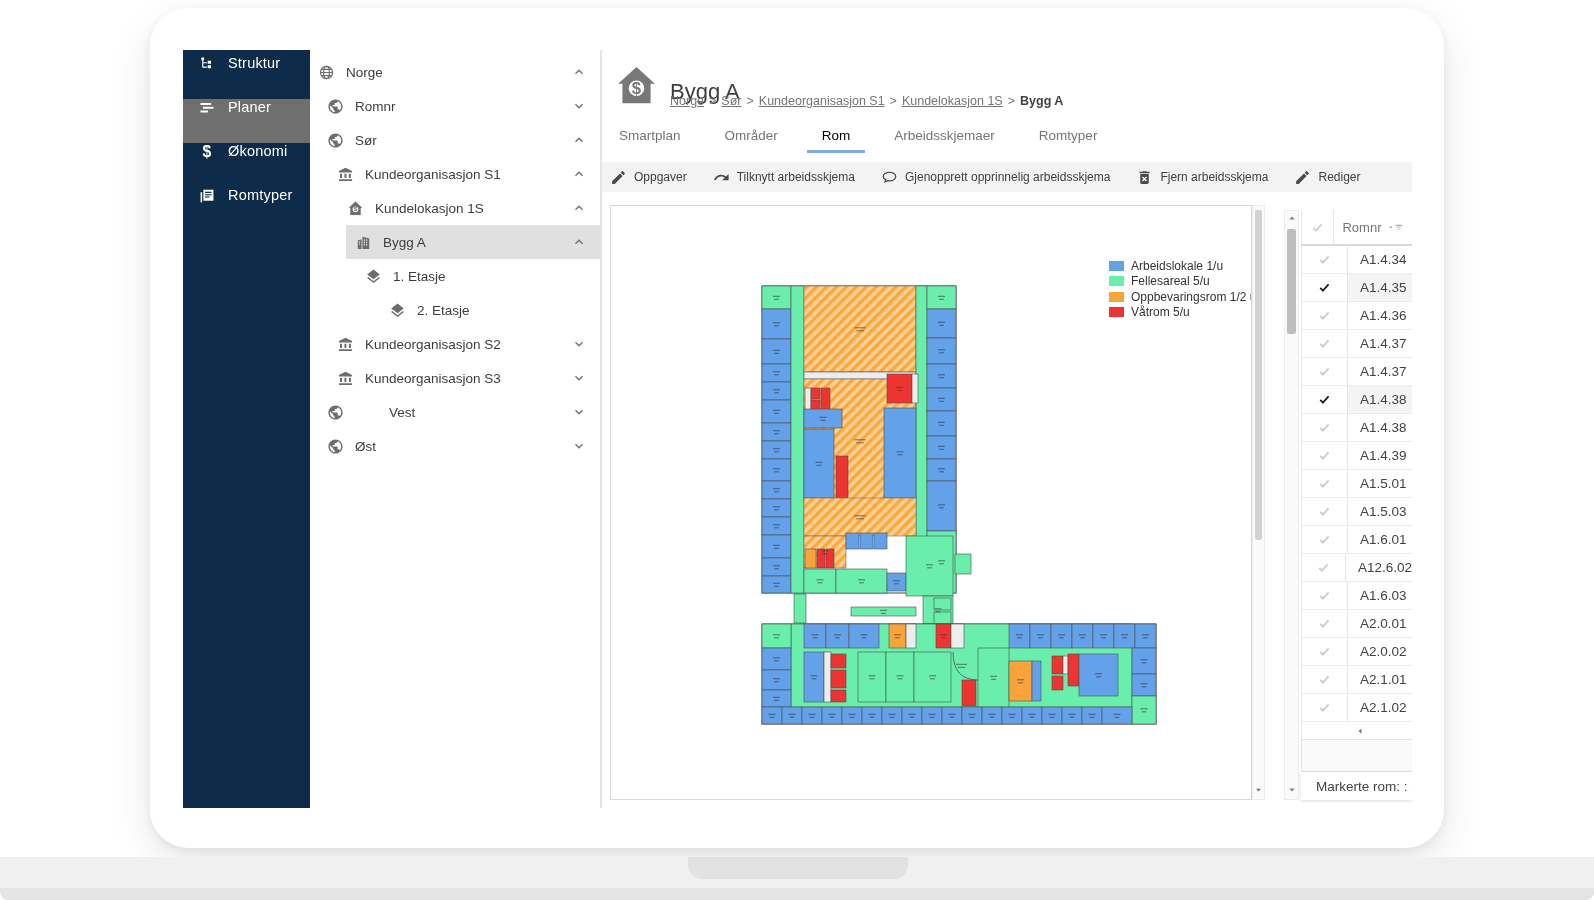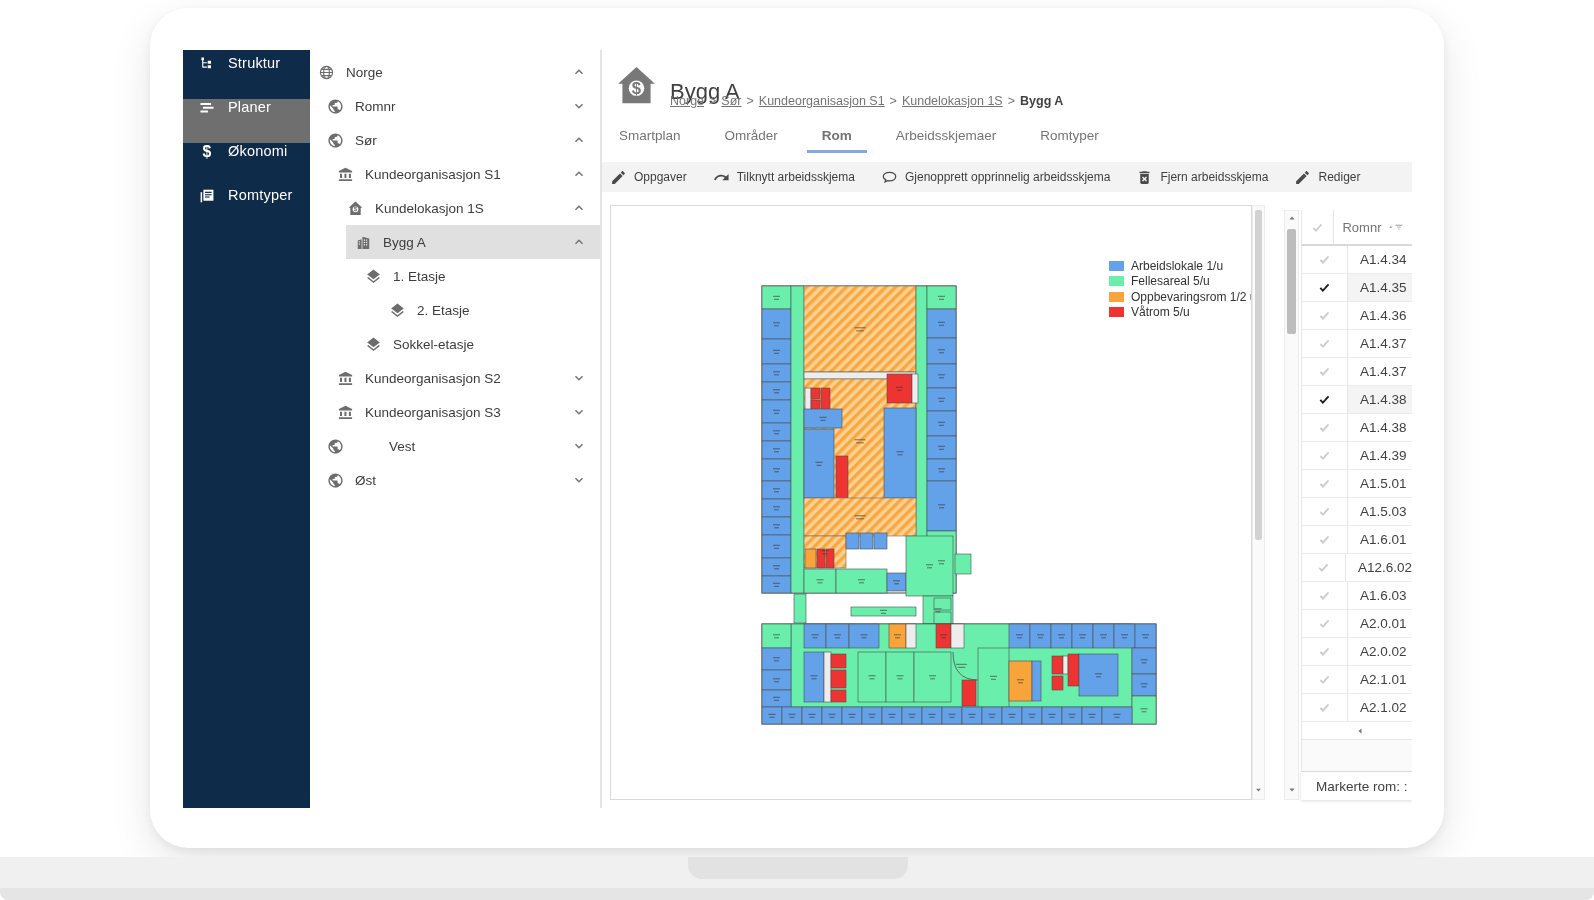--- a/index.html
+++ b/index.html
@@ -37,21 +37,21 @@
   .main{position:absolute;left:419px;top:0;right:0;bottom:0;background:#fff;}
   .hd-icon{position:absolute;left:11px;top:13px;width:47px;height:46px;color:#787878;}
   .hd-title{position:absolute;left:68px;top:14px;font-size:22px;color:#3f3f3f;font-weight:500;}
   .breadcrumb{position:absolute;left:68px;top:44px;font-size:12.5px;color:#757575;white-space:nowrap;}
   .breadcrumb a{color:#757575;text-decoration:underline;cursor:pointer;}
   .breadcrumb .sep{margin:0 5px;}
   .breadcrumb .cur{color:#424242;font-weight:600;text-decoration:none;}
 
   .tabs{position:absolute;left:2px;top:70px;height:33px;display:flex;}
   .tab{height:33px;line-height:31px;padding:0 15px;margin-right:14px;font-size:13.5px;color:#757575;cursor:pointer;white-space:nowrap;}
-  .tab.active{color:#737373;font-weight:700;border-bottom:3px solid var(--tab-underline,#82aae1);}
+  .tab.active{color:#000000;font-weight:400;border-bottom:3px solid var(--tab-underline,#82aae1);}
 
   .toolbar{position:absolute;left:0;right:0;top:112px;height:30px;background:#f3f3f3;display:flex;align-items:center;padding-left:8px;}
   .tb-btn{display:flex;align-items:center;gap:7px;margin-right:26px;background:none;border:none;padding:0;cursor:pointer;
     font-family:"Liberation Sans",sans-serif;font-size:12px;color:#3f3f3f;white-space:nowrap;}
   .tb-btn .ic{width:17px;height:17px;color:#4a4a4a;flex:0 0 auto;}
 
   
   .plan-viewport{position:absolute;left:8px;top:155px;width:642px;height:595px;background:#fff;border:1px solid #d9d9d9;overflow:hidden;}
   .plan-svg{position:absolute;left:135px;top:70px;width:415px;height:460px;}
   .legend{position:absolute;left:498px;top:52px;width:175px;}
@@ -254,28 +254,20 @@
             </span>
             <span class="lbl">1. Etasje</span>
           </div>
           <div class="tree-item" style="padding-left:79px;">
             <span class="ic" style="">
               <svg viewBox="0 0 24 24">
                 <path d="M11.99 18.54l-7.37-5.73L3 14.07l9 7 9-7-1.63-1.27-7.38 5.74zM12 16l7.36-5.73L21 9l-9-7-9 7 1.63 1.27L12 16z"></path>
               </svg>
             </span>
             <span class="lbl">2. Etasje</span>
-          </div>
-          <div class="tree-item" style="padding-left:55px;">
-            <span class="ic" style="">
-              <svg viewBox="0 0 24 24">
-                <path d="M11.99 18.54l-7.37-5.73L3 14.07l9 7 9-7-1.63-1.27-7.38 5.74zM12 16l7.36-5.73L21 9l-9-7-9 7 1.63 1.27L12 16z"></path>
-              </svg>
-            </span>
-            <span class="lbl">Sokkel-etasje</span>
           </div>
           <div class="tree-item" style="padding-left:27px;">
             <span class="ic" style="">
               <svg viewBox="0 0 16 16">
                 <path d="M8 1.6L1.8 4.7v1.5h12.4V4.7zM2.8 7.3h1.9v4.1H2.8zM7 7.3h1.9v4.1H7zM11.2 7.3h1.9v4.1h-1.9zM1.8 12.5h12.4V14H1.8z"></path>
               </svg>
             </span>
             <span class="lbl">Kundeorganisasjon S2</span>
             <span class="ic chev">
               <svg viewBox="0 0 16 16" fill="none" stroke="currentColor" stroke-width="1.7">

